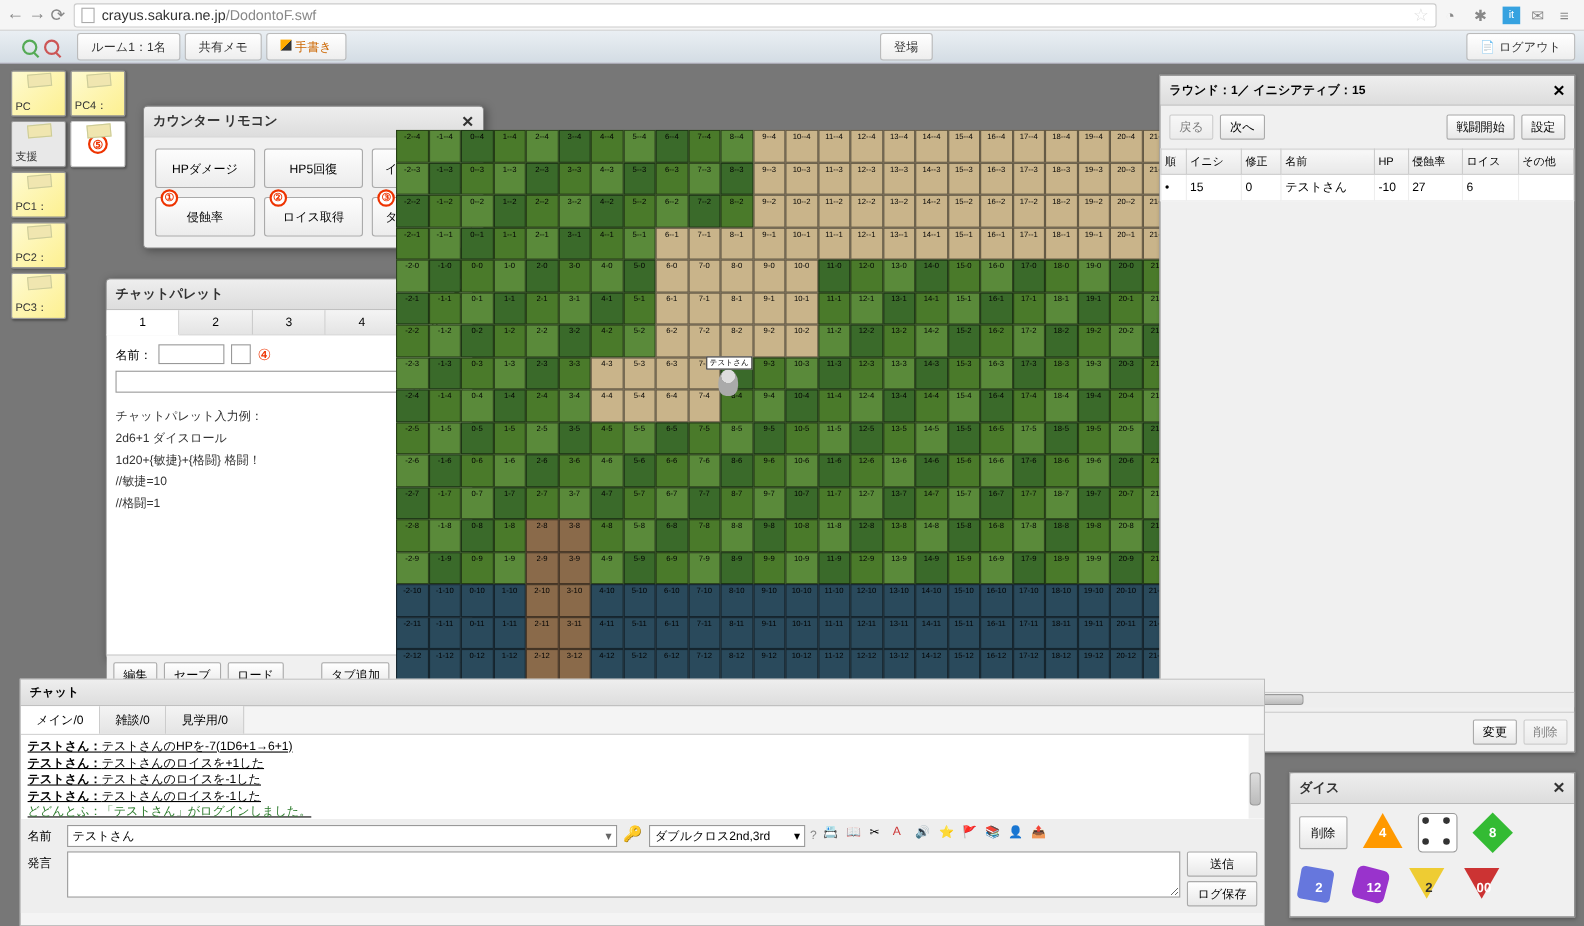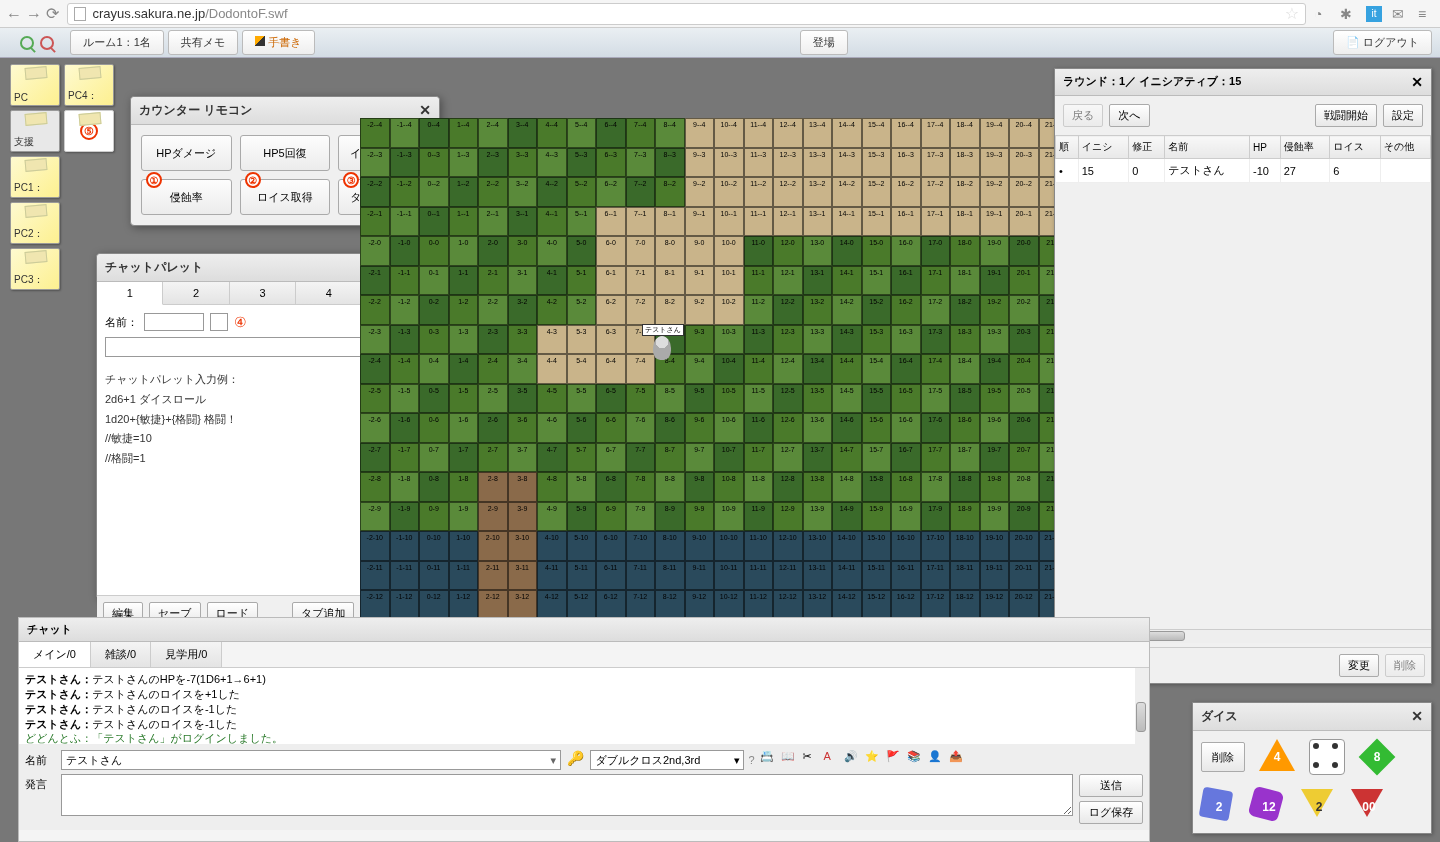--- a/index.html
+++ b/index.html
@@ -85,39 +85,39 @@
 .init-footer { position: absolute; bottom: 0; left: 0; right: 0; padding: 6px; display: flex; gap: 6px; justify-content: flex-end; background: #f0f0f0; border-top: 1px solid #ccc; }
 .init-scroll { position: absolute; bottom: 40px; left: 0; right: 0; height: 14px; background: #eee; border-top: 1px solid #ccc; }
 .scroll-thumb { width: 80px; height: 10px; background: linear-gradient(#ddd,#bbb); border: 1px solid #999; margin: 1px 0 0 50px; border-radius: 3px; }
 
 
 .chat-panel { position: absolute; left: 18px; bottom: 0; right: 290px; height: 225px; background: #f4f4f4; border: 1px solid #bbb; }
 .chat-title { padding: 4px 8px; font-weight: bold; background: linear-gradient(#eee,#ddd); border-bottom: 1px solid #bbb; }
 .chat-tabs { display: flex; border-bottom: 1px solid #ccc; }
 .chat-tab { padding: 5px 14px; border-right: 1px solid #ccc; cursor: pointer; background: linear-gradient(#f4f4f4,#e4e4e4); font-size: 11px; }
 .chat-tab.active { background: #fff; }
-.chat-log { background: #fff; height: 76px; overflow: auto; padding: 4px 6px; font-size: 11px; line-height: 1.35; position: relative; }
+.chat-log { background: #fff; height: 76px; overflow: auto; padding: 4px 6px; font-size: 11px; line-height: 1.35; position: relative; text-decoration: underline; }
 .log-line .sender { font-weight: bold; }
 .log-sys { color: #2a7a2a; }
 .chat-input-area { padding: 6px; display: flex; flex-direction: column; gap: 4px; background: #eee; }
 .ci-row { display: flex; align-items: flex-start; gap: 6px; }
 .ci-label { width: 30px; padding-top: 3px; }
 .name-select { flex: 0 0 500px; height: 20px; border: 1px solid #999; background: #fff; display: flex; align-items: center; justify-content: space-between; padding: 0 4px; }
 .name-select .chev { color: #666; }
 .sys-select { display: flex; align-items: center; gap: 4px; }
-.sys-drop { width: 154px; height: 20px; border: 1px solid #999; background: #fff; display: flex; align-items: center; justify-content: space-between; padding: 0 4px; font-size: 11px; }
+.sys-drop { width: 142px; height: 20px; border: 1px solid #999; background: #fff; display: flex; align-items: center; justify-content: space-between; padding: 0 4px; font-size: 11px; }
 .mini-icons { display: flex; gap: 7px; align-items: center; }
 .mini-icon { width: 14px; height: 14px; }
 .msg-box { flex: 1; height: 42px; border: 1px solid #999; background: #fff; }
 .send-col { display: flex; flex-direction: column; gap: 4px; }
 .scroll-y { position: absolute; right: 0; top: 0; bottom: 0; width: 14px; background: #eee; }
 .scroll-y .thumb { width: 10px; height: 30px; background: linear-gradient(#ddd,#bbb); border: 1px solid #999; margin: 34px 1px 0; border-radius: 3px; }
 
 
-.dice-panel { position: absolute; right: 8px; bottom: 8px; width: 240px; height: 132px; background: #f0f0f0; border: 1px solid #888; box-shadow: 1px 1px 4px rgba(0,0,0,0.3); }
+.dice-panel { position: absolute; right: 8px; bottom: 8px; width: 260px; height: 132px; background: #f0f0f0; border: 1px solid #888; box-shadow: 1px 1px 4px rgba(0,0,0,0.3); }
 .dice-body { padding: 8px; display: flex; flex-wrap: wrap; gap: 14px; align-items: center; }
 .die { width: 36px; height: 36px; position: relative; }
 .d4 { width: 0; height: 0; border-left: 18px solid transparent; border-right: 18px solid transparent; border-bottom: 32px solid #f90; }
 .d6 { background: #fff; border: 1px solid #999; border-radius: 4px; display: grid; grid-template: repeat(3,1fr)/repeat(3,1fr); padding: 3px; }
 .d6 .pip { width: 6px; height: 6px; background: #333; border-radius: 50%; }
 .d8 { transform: rotate(45deg); background: #3b3; width: 26px; height: 26px; margin: 5px; }
 .d10 { width: 0; height: 0; border-left: 16px solid transparent; border-right: 16px solid transparent; border-top: 28px solid #c33; position: relative; }
 .d10.yellow { border-top-color: #ec3; }
 .d12 { width: 30px; height: 30px; background: #93c; border-radius: 6px; transform: rotate(15deg); }
 .d20 { width: 30px; height: 30px; background: #67d; border-radius: 4px; transform: rotate(10deg); }

